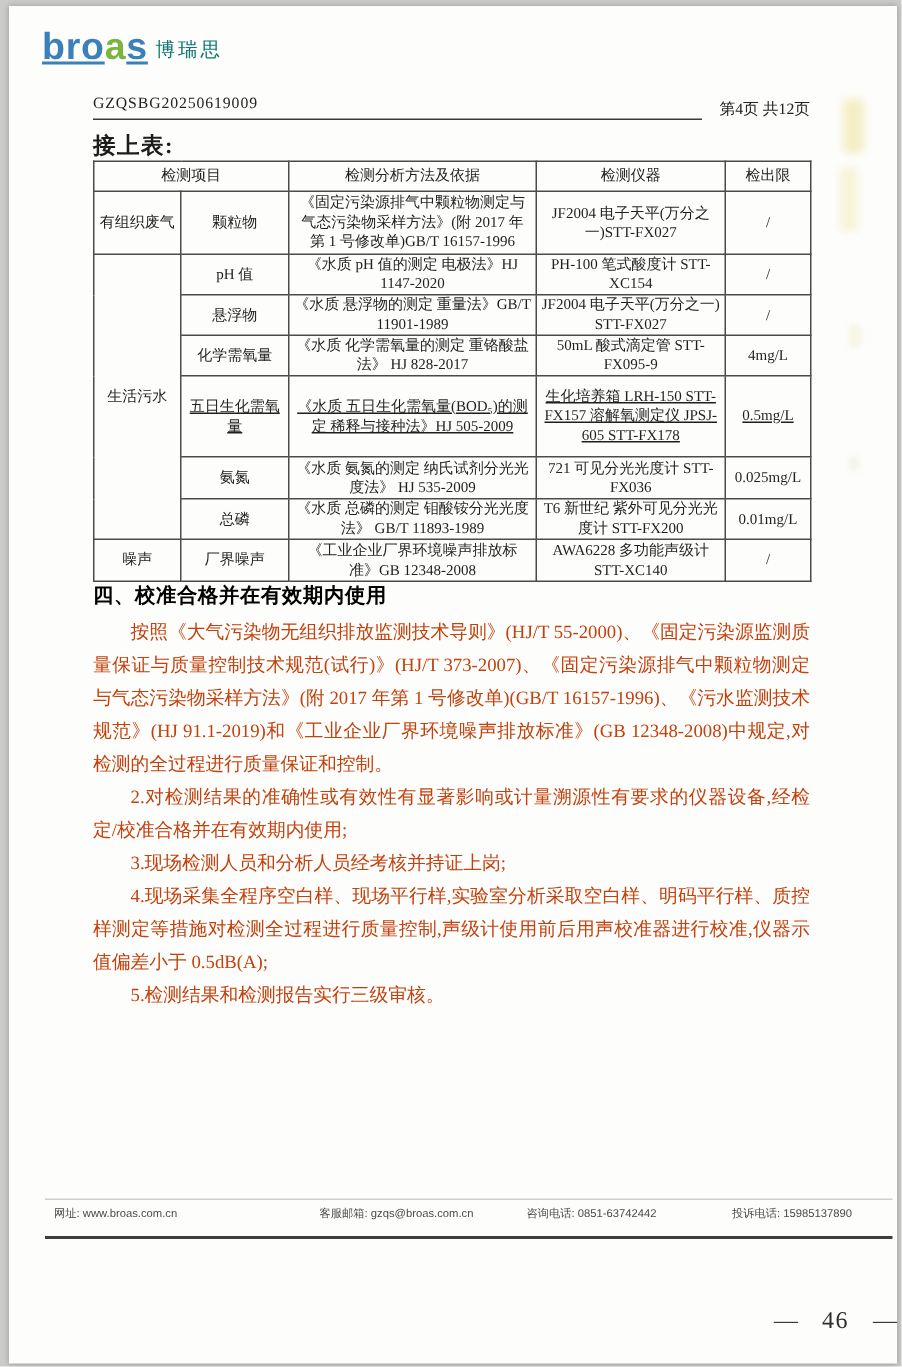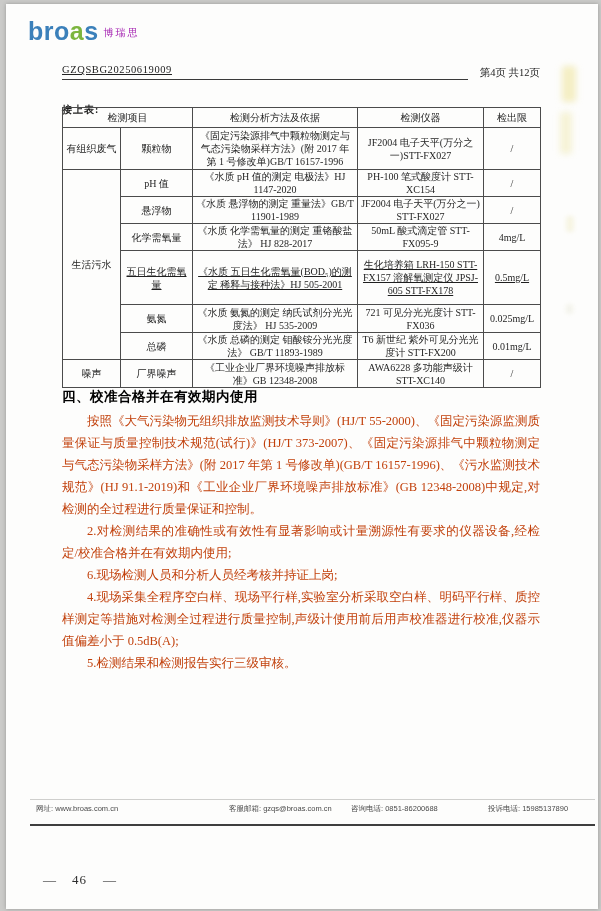--- a/index.html
+++ b/index.html
@@ -11,51 +11,51 @@
     overflow:hidden;
   }
   .page {
     position:absolute; left:6px; top:4px; right:3px; bottom:2px;
     background:#fdfdfc;
     box-shadow:0 0 4px rgba(0,0,0,0.25);
   }
   
   .logo { position:absolute; left:22px; top:15px; display:flex; align-items:center; }
   .logo-en { font-family:"Liberation Sans","DejaVu Sans",sans-serif; font-weight:bold; font-size:25px; letter-spacing:0.5px; line-height:1; }
-  .lb { color:#3b80ba; }
+  .lb { color:#3b80ba;text-decoration:underline; }
   .lg { color:#7cb53e; }
-  .logo-cn { font-family:"Liberation Sans","DejaVu Sans",sans-serif; font-size:10px; color:#a21caf; margin-left:5px; letter-spacing:2px; margin-top:3px; }
+  .logo-cn { font-family:"Liberation Sans","DejaVu Sans",sans-serif; font-size:13px; color:#0f766e; margin-left:5px; letter-spacing:2px; margin-top:3px; }
   
   .doc-header { position:absolute; left:56px; top:60px; width:478px; display:flex; align-items:flex-end; font-size:10.5px; color:#222; }
-  .doc-no-wrap { flex:1; border-bottom:1.5px solid #3a3a3a; padding-bottom:4px; letter-spacing:0.6px;text-decoration:underline; }
+  .doc-no-wrap { flex:1; border-bottom:1.5px solid #3a3a3a; padding-bottom:4px; letter-spacing:0.6px; }
   .page-info { padding-left:12px; padding-bottom:0px; white-space:nowrap; }
-  .table-intro { position:absolute; left:56px; top:84px; font-size:10px; font-weight:600; color:#1c1c1c; letter-spacing:1px;margin-top:15px; }
+  .table-intro { position:absolute; left:56px; top:84px; font-size:15px; font-weight:600; color:#1c1c1c; letter-spacing:1px; }
   
   table.report { position:absolute; left:56px; top:103px; width:478px; border-collapse:collapse; table-layout:fixed; font-size:10px; color:#1f1f1f; }
   table.report td { border:1px solid #4b4b4b; padding:0 3px; text-align:center; vertical-align:middle; line-height:13px; }
   tr.hrow { height:20px; }
   tr.r1 { height:42px; }
   tr.r2 { height:23px; }
   tr.r3 { height:26px; }
   tr.r4 { height:26px; }
   tr.r5 { height:54px;text-decoration:underline; }
   tr.r6 { height:28px; }
   tr.r7 { height:27px; }
   tr.r8 { height:28px; }
   
   .section-title { position:absolute; left:56px; top:384px; font-size:13.5px; font-weight:bold; color:#000; font-family:"Liberation Sans","DejaVu Sans",sans-serif; letter-spacing:0.5px; }
   .body-text { position:absolute; left:56px; top:406px; width:478px; }
   .body-text p { margin:0; text-indent:2em; text-align:justify; font-size:12.5px; line-height:22px; color:#c2410c; }
   
   .footer-thin-line { position:absolute; left:24px; top:795px; width:565px; height:1px; background:#cfcfcd; }
   .footer { position:absolute; left:24px; top:800px; width:565px; height:14px; font-family:Liberation Sans, sans-serif; font-size:7.5px; color:#4a4a4a; }
   .footer .f-item { position:absolute; top:0; white-space:nowrap; }
-  .f0 { left:6px; } .f1 { left:199px; } .f2 { left:321px; } .f3 { left:458px; }
+  .f0 { left:6px; } .f1 { left:183px; } .f2 { left:321px; } .f3 { left:458px; }
   .footer-line { position:absolute; left:24px; top:820px; width:565px; height:2px; background:#3e3e3e; }
-  .page-num { position:absolute; left:0; right:0; top:868px; text-align:left; font-size:13px; color:#2e2e2e;margin-left:37px; }
+  .page-num { position:absolute; left:0; right:0; top:868px; text-align:right; font-size:16px; color:#2e2e2e; }
   .page-num .num { margin:0 16px; letter-spacing:1px; }
   .page-num .dash { color:#3a3a3a; }
   
   .artifact { position:absolute; border-radius:3px; }
   .a1 { left:556px; top:62px; width:14px; height:36px; background:rgba(236,226,150,0.55); filter:blur(3px); }
   .a2 { left:554px; top:108px; width:12px; height:42px; background:rgba(240,234,178,0.5); filter:blur(3px); }
   .a3 { left:560px; top:212px; width:8px; height:16px; background:rgba(238,232,190,0.4); filter:blur(2px); }
   .a4 { left:560px; top:300px; width:7px; height:10px; background:rgba(230,230,210,0.4); filter:blur(2px); }
 </style>
 </head>
@@ -111,21 +111,21 @@
         <td>/</td>
       </tr>
       <tr class="r4">
         <td>化学需氧量</td>
         <td>《水质 化学需氧量的测定 重铬酸盐法》 HJ 828-2017</td>
         <td>50mL 酸式滴定管 STT-FX095-9</td>
         <td>4mg/L</td>
       </tr>
       <tr class="r5">
         <td>五日生化需氧量</td>
-        <td>《水质 五日生化需氧量(BOD₅)的测定 稀释与接种法》HJ 505-2001</td>
+        <td>《水质 五日生化需氧量(BOD₅)的测定 稀释与接种法》HJ 505-2009</td>
         <td>生化培养箱 LRH-150 STT-FX157 溶解氧测定仪 JPSJ-605 STT-FX178</td>
         <td>0.5mg/L</td>
       </tr>
       <tr class="r6">
         <td>氨氮</td>
         <td>《水质 氨氮的测定 纳氏试剂分光光度法》 HJ 535-2009</td>
         <td>721 可见分光光度计 STT-FX036</td>
         <td>0.025mg/L</td>
       </tr>
       <tr class="r7">
@@ -142,30 +142,30 @@
         <td>/</td>
       </tr>
     </tbody>
   </table>
 
   <div class="section-title">四、校准合格并在有效期内使用</div>
 
   <div class="body-text">
     <p>按照《大气污染物无组织排放监测技术导则》(HJ/T 55-2000)、《固定污染源监测质量保证与质量控制技术规范(试行)》(HJ/T 373-2007)、《固定污染源排气中颗粒物测定与气态污染物采样方法》(附 2017 年第 1 号修改单)(GB/T 16157-1996)、《污水监测技术规范》(HJ 91.1-2019)和《工业企业厂界环境噪声排放标准》(GB 12348-2008)中规定,对检测的全过程进行质量保证和控制。</p>
     <p>2.对检测结果的准确性或有效性有显著影响或计量溯源性有要求的仪器设备,经检定/校准合格并在有效期内使用;</p>
-    <p>6.现场检测人员和分析人员经考核并持证上岗;</p>
+    <p>3.现场检测人员和分析人员经考核并持证上岗;</p>
     <p>4.现场采集全程序空白样、现场平行样,实验室分析采取空白样、明码平行样、质控样测定等措施对检测全过程进行质量控制,声级计使用前后用声校准器进行校准,仪器示值偏差小于 0.5dB(A);</p>
     <p>5.检测结果和检测报告实行三级审核。</p>
   </div>
 
   <div class="footer-thin-line"></div>
   <div class="footer">
     <span class="f-item f0"><span>网址:</span> <span>www.broas.com.cn</span></span>
     <span class="f-item f1"><span>客服邮箱:</span> <span>gzqs@broas.com.cn</span></span>
-    <span class="f-item f2"><span>咨询电话:</span> <span>0851-86200688</span></span>
+    <span class="f-item f2"><span>咨询电话:</span> <span>0851-63742442</span></span>
     <span class="f-item f3"><span>投诉电话:</span> <span>15985137890</span></span>
   </div>
   <div class="footer-line"></div>
 
   <div class="page-num">
     <span class="dash">—</span><span class="num">46</span><span class="dash">—</span>
   </div>
 
   <div class="artifact a1"></div>
   <div class="artifact a2"></div>

